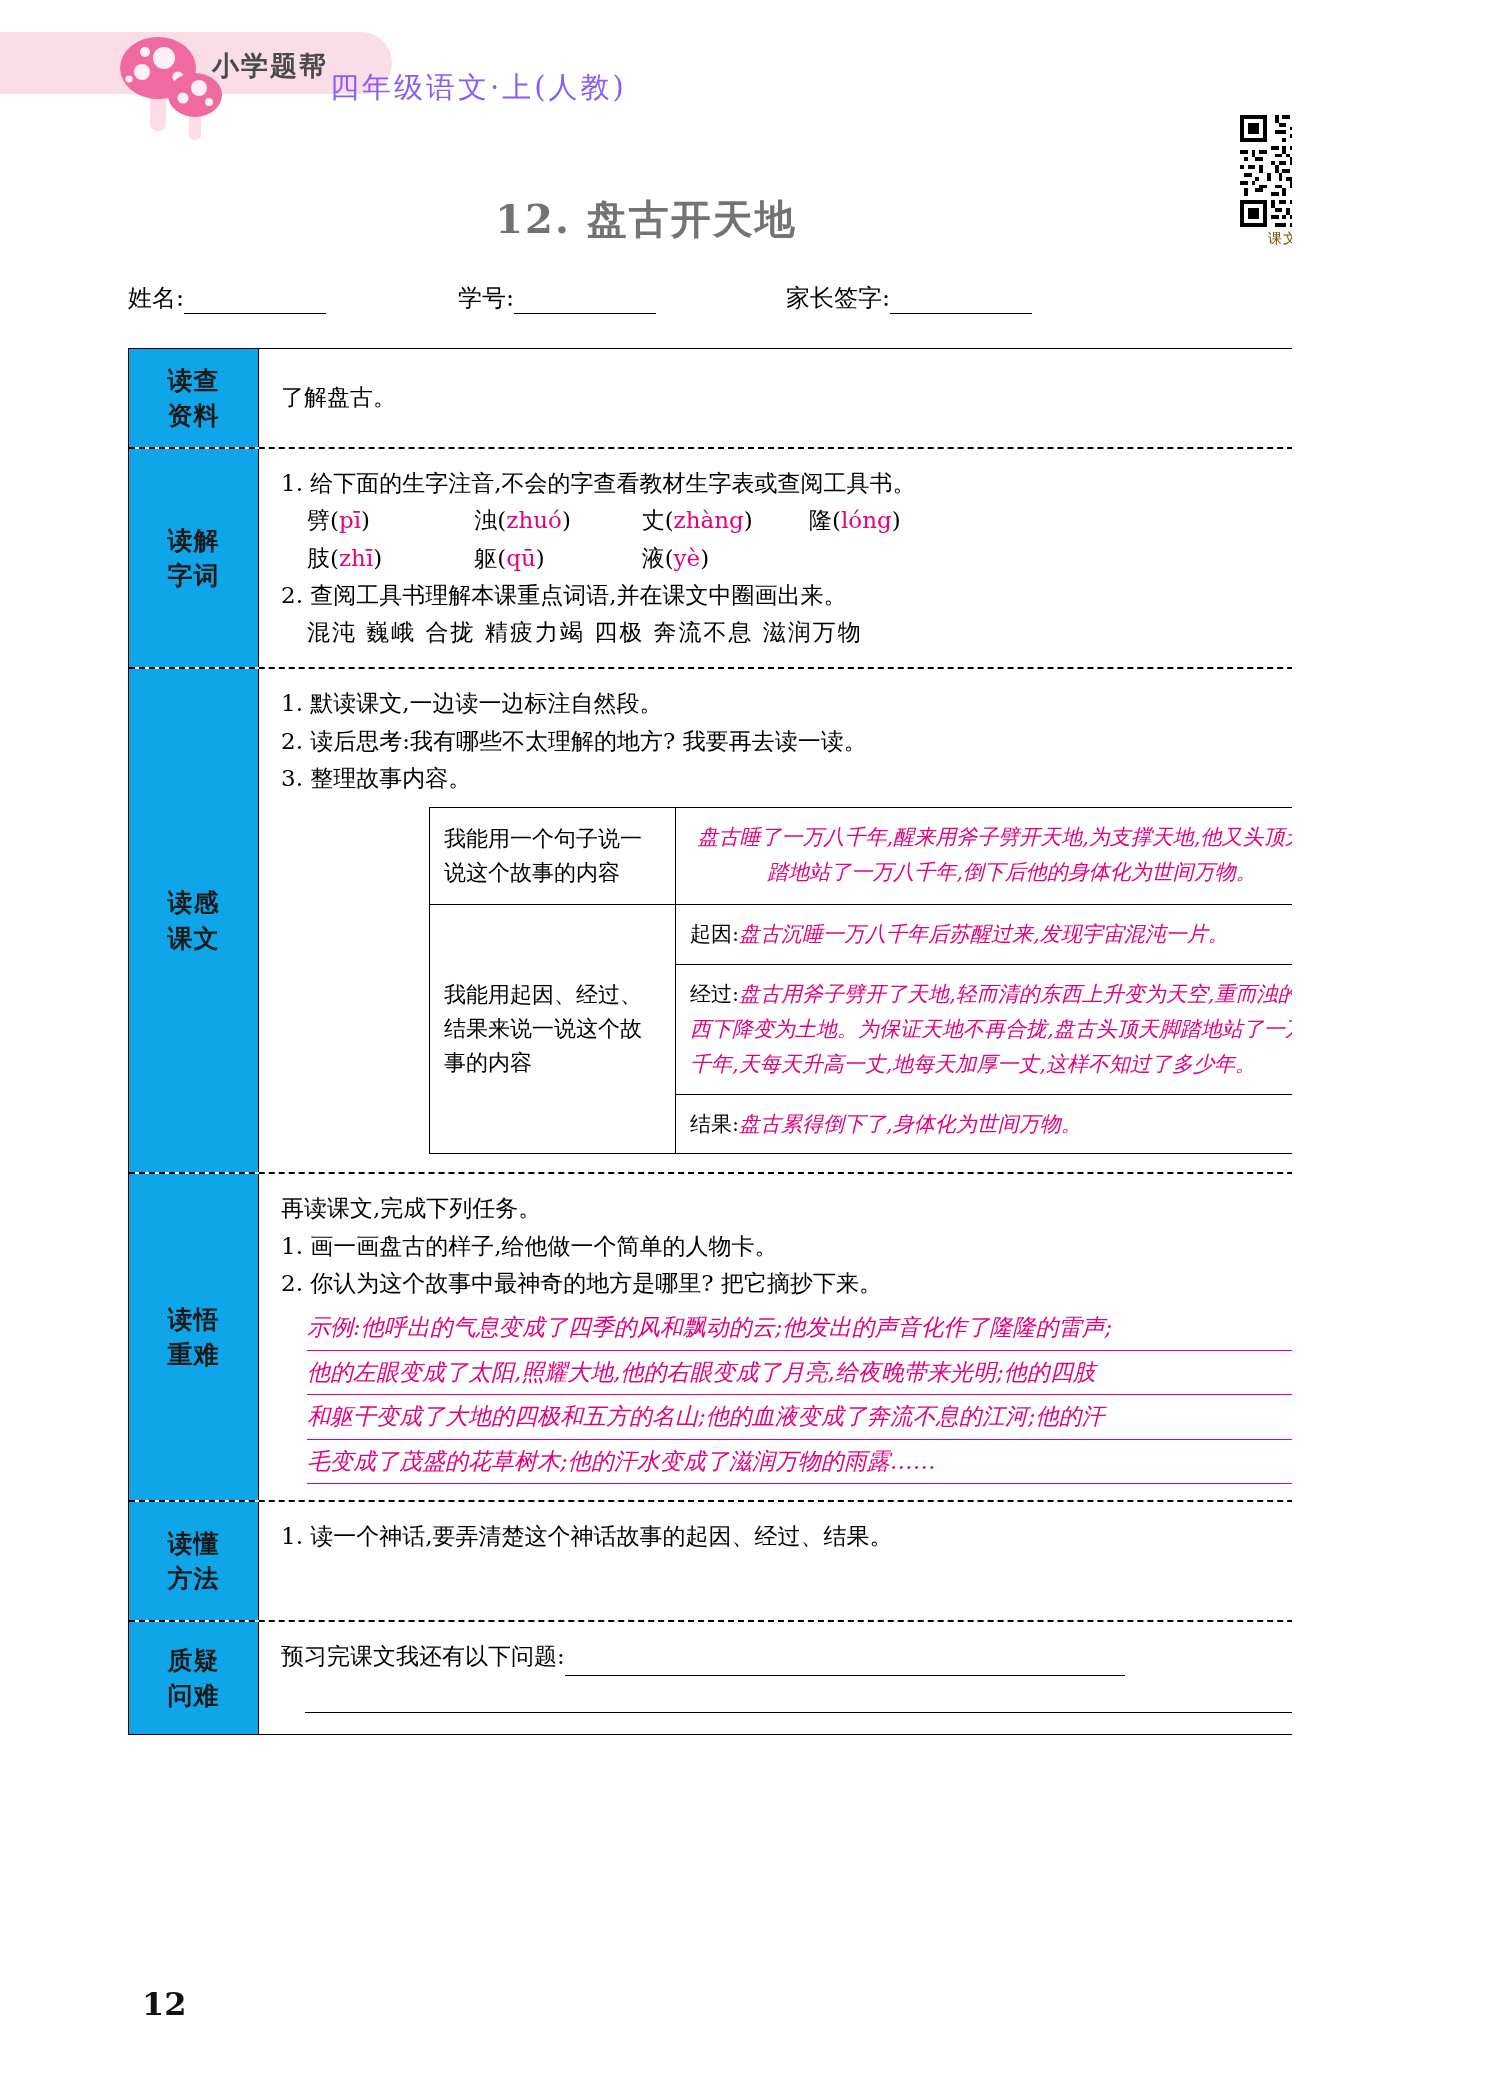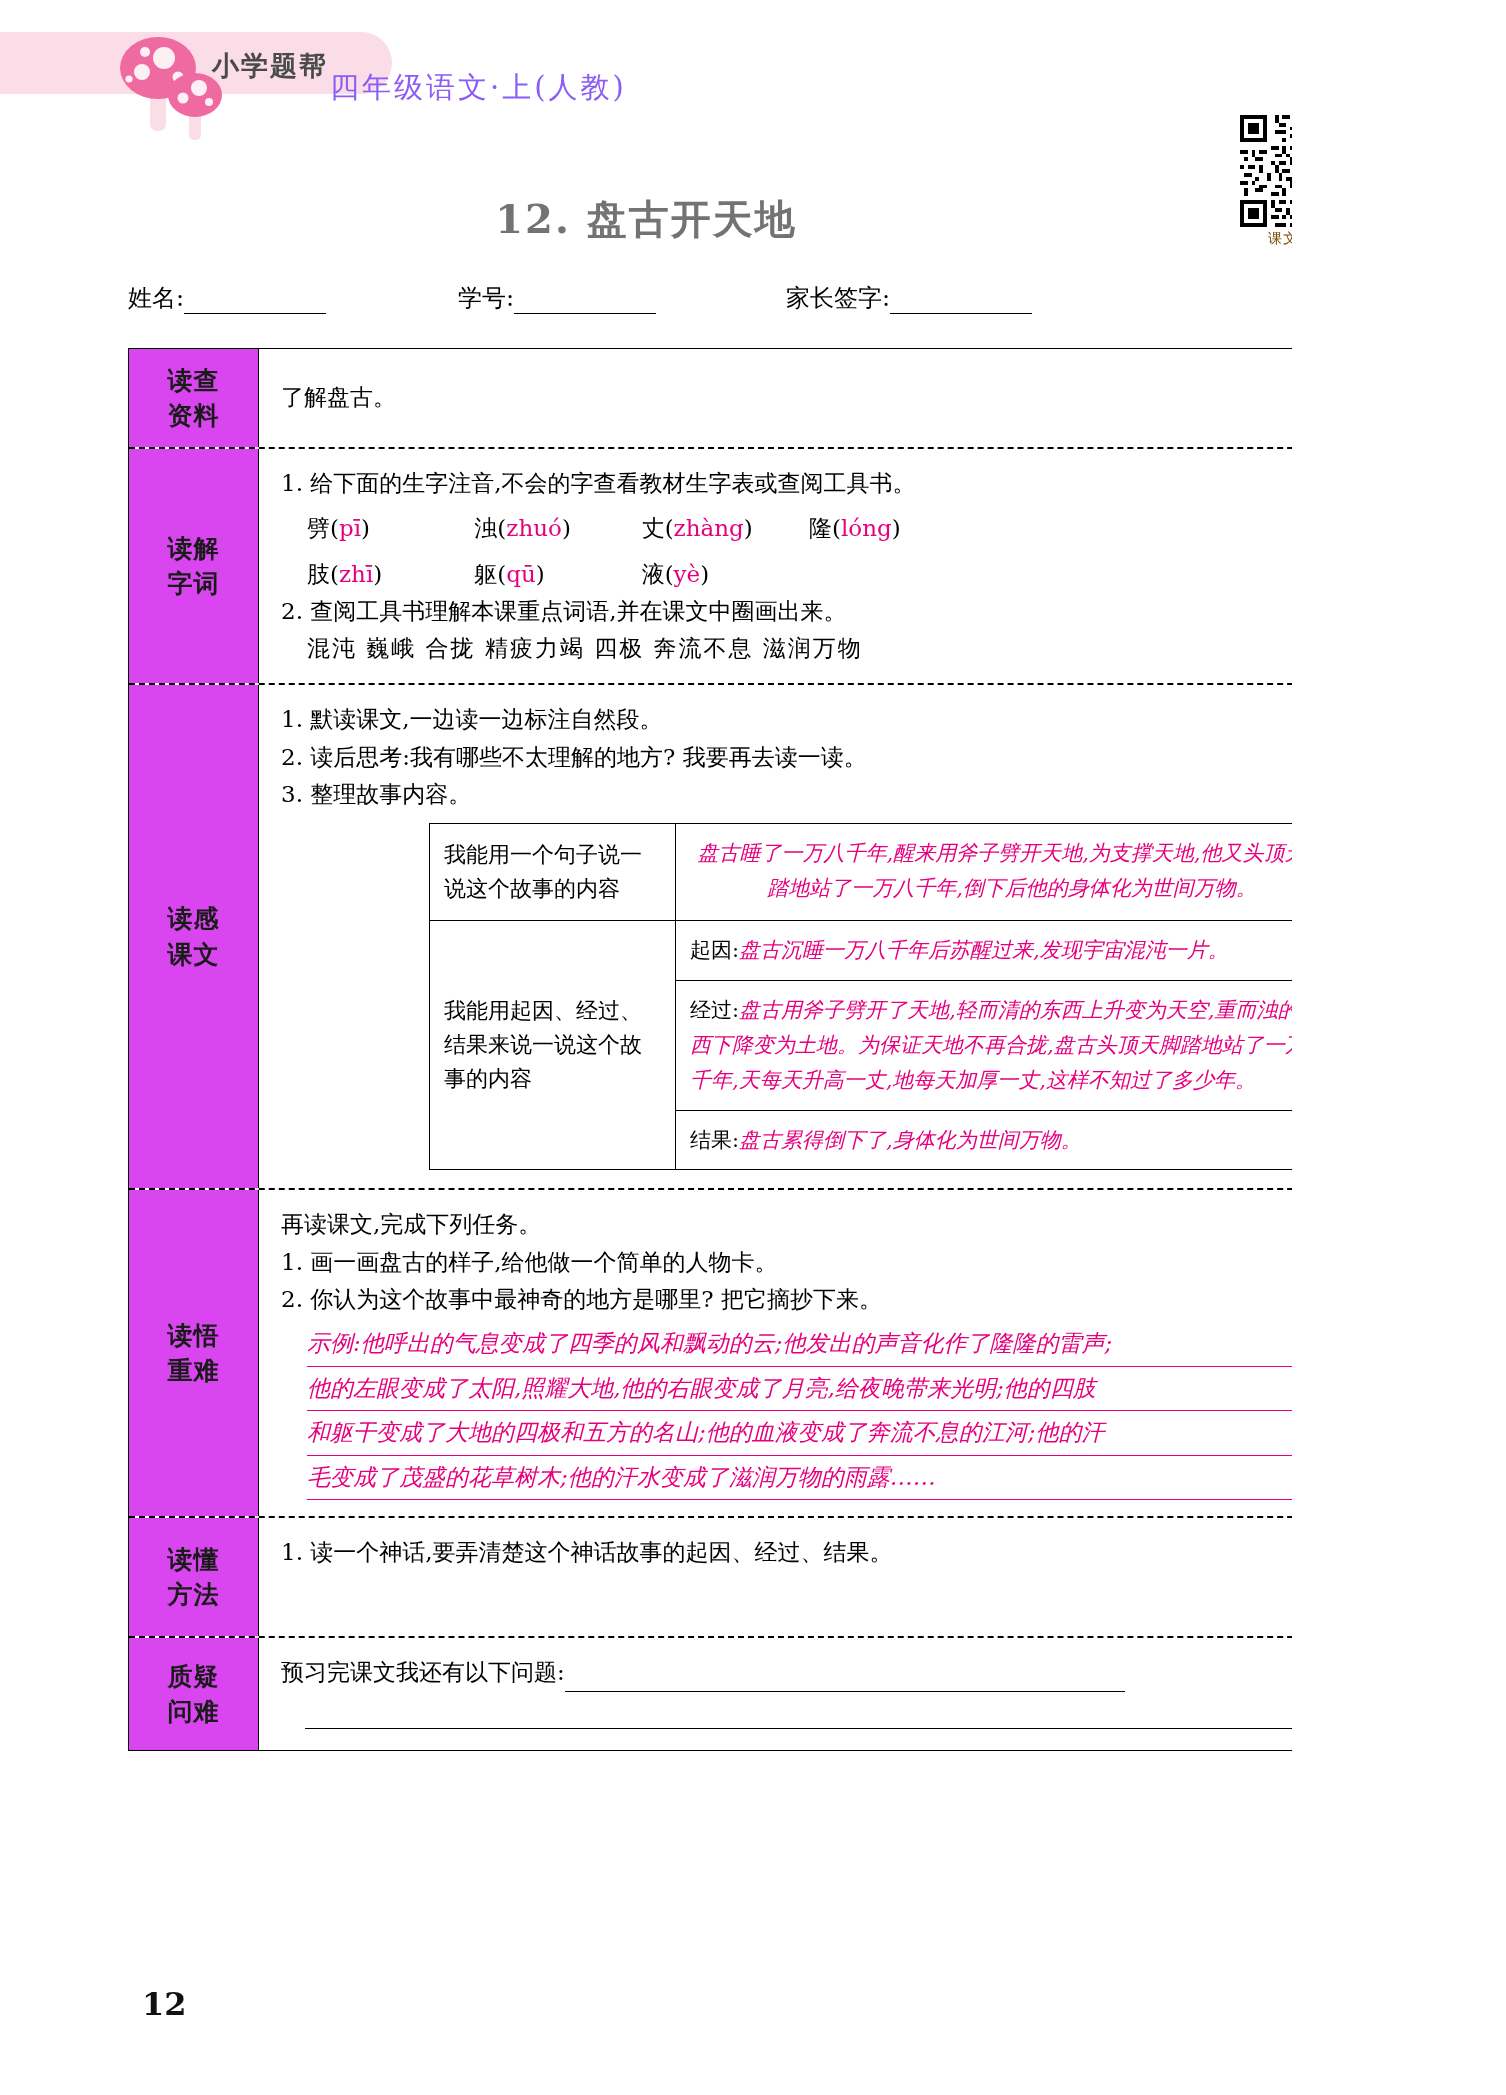--- a/index.html
+++ b/index.html
@@ -113,21 +113,21 @@
     border-collapse: collapse;
   }
   .trow {
     display: flex;
     border-bottom: 2px dashed #000;
   }
   .trow:last-child { border-bottom: none; }
   .tlabel {
     width: 130px;
     flex: 0 0 130px;
-    background: #d946ef;
+    background: #0ea5e9;
     border-right: 1.6px solid #000;
     display: flex;
     flex-direction: column;
     align-items: center;
     justify-content: center;
     font-size: 25px;
     font-weight: bold;
     color: #1a1a1a;
     font-family: "DejaVu Serif", "Liberation Serif", serif;
     line-height: 1.42;
@@ -149,21 +149,21 @@
     font-style: italic;
   }
 
   
   .row-ziliao .tbody { min-height: 98px; display: flex; align-items: center; }
   .row-zici   .tbody { min-height: 192px; }
   .row-gan    .tbody { min-height: 450px; }
   .row-wu     .tbody { min-height: 268px; }
   .row-dong   .tbody { min-height: 118px; }
   .row-zhiyi  .tbody { min-height: 112px; }
-  .pyline { padding-left: 26px; margin-top: 8px; }
+  .pyline { padding-left: 26px; }
   .py-item { display: inline-block; min-width: 160px; }
   .py-item.last { min-width: 0; }
   .vocab { padding-left: 26px; letter-spacing: 2px; }
 
   
   .inner-table {
     margin: 10px 0 2px 148px;
     width: 920px;
     border: 1.6px solid #000;
   }

